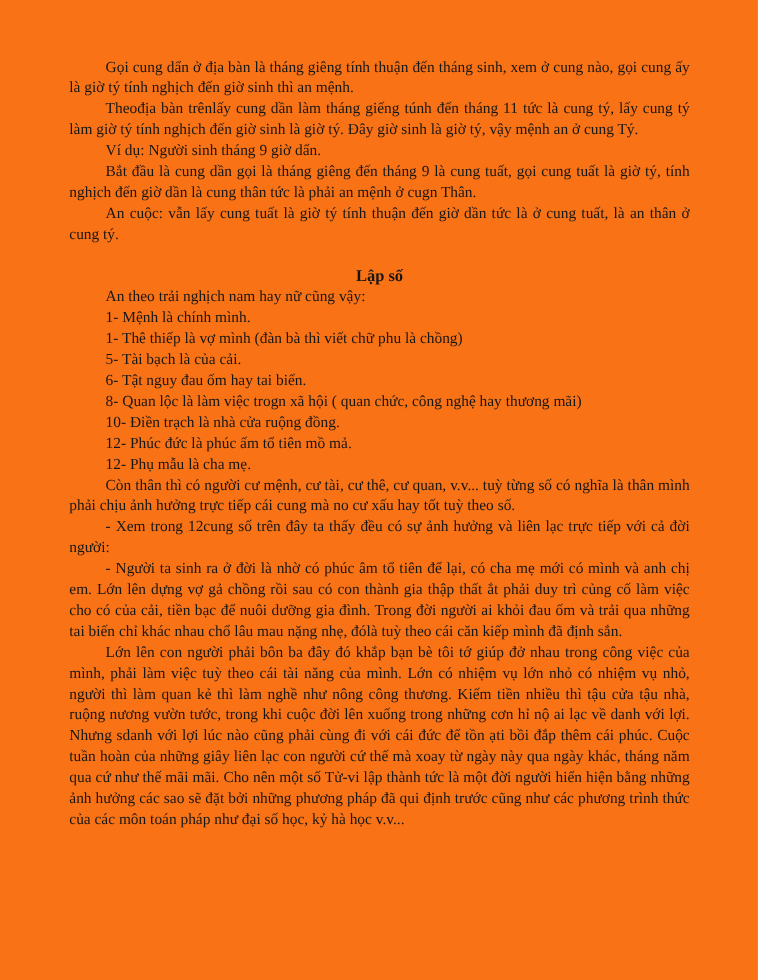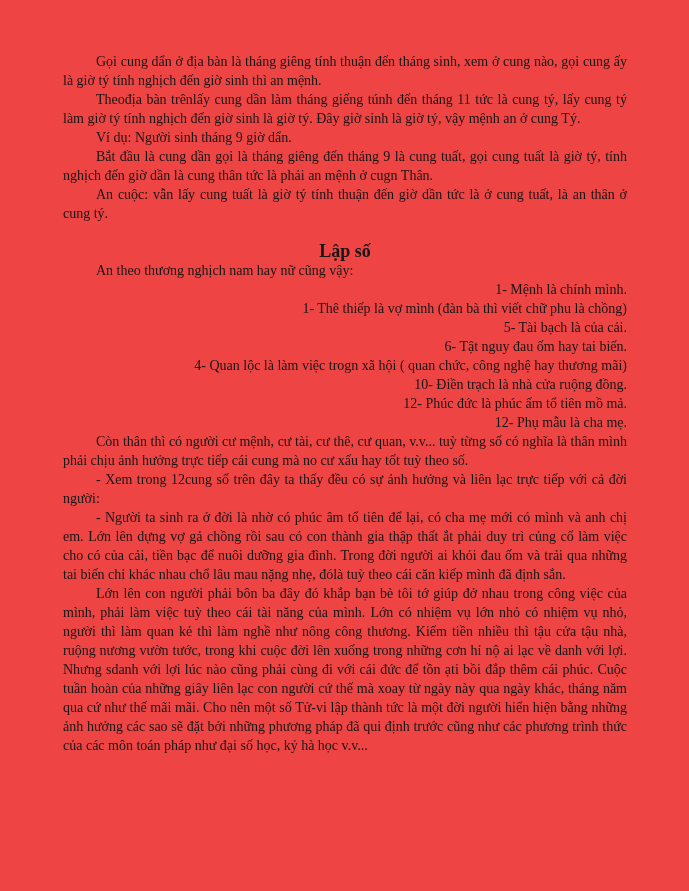--- a/index.html
+++ b/index.html
@@ -10,65 +10,65 @@
   body {
     width: 689px;
     height: 891px;
     overflow: hidden;
   }
   .page {
     box-sizing: border-box;
     width: 689px;
     height: 891px;
     padding: 52px 62px 0 63px;
-    background: #ef4444;
+    background: #f97316;
     color: #161616;
     font-family: "Liberation Serif", "DejaVu Serif", serif;
     font-size: 14px;
     line-height: 19px;
     text-align: justify;
   }
   .para {
     margin: 0;
     text-indent: 33px;
   }
   .list-line {
     margin: 0;
     text-indent: 33px;
-    text-align: right;
+    text-align: left;
   }
   .heading {
     margin: 19px 0 0 0;
     text-indent: 0;
     text-align: center;
-    font-size: 18px;
+    font-size: 15px;
     font-weight: bold;
     line-height: 19px;
   }
 </style>
 </head>
 <body>
 
 <div class="page">
 
   <p class="para">Gọi cung dẩn ở địa bàn là tháng giêng tính thuận đến tháng sinh, xem ở cung nào, gọi cung ấy là giờ tý tính nghịch đến giờ sinh thì an mệnh.</p>
   <p class="para">Theođịa bàn trênlấy cung dần làm tháng giếng túnh đến tháng 11 tức là cung tý, lấy cung tý làm giờ tý tính nghịch đến giờ sinh là giờ tý. Đây giờ sinh là giờ tý, vậy mệnh an ở cung Tý.</p>
   <p class="para">Ví dụ: Người sinh tháng 9 giờ dẩn.</p>
   <p class="para">Bắt đầu là cung dần gọi là tháng giêng đến tháng 9 là cung tuất, gọi cung tuất là giờ tý, tính nghịch đến giờ dần là cung thân tức là phải an mệnh ở cugn Thân.</p>
   <p class="para">An cuộc: vẫn lấy cung tuất là giờ tý tính thuận đến giờ dần tức là ở cung tuất, là an thân ở cung tý.</p>
 
   <h2 class="heading">Lập số</h2>
 
-  <p class="para">An theo thương nghịch nam hay nữ cũng vậy:</p>
+  <p class="para">An theo trải nghịch nam hay nữ cũng vậy:</p>
 
   <p class="list-line">1- Mệnh là chính mình.</p>
   <p class="list-line">1- Thê thiếp là vợ mình (đàn bà thì viết chữ phu là chồng)</p>
   <p class="list-line">5- Tài bạch là của cải.</p>
   <p class="list-line">6- Tật nguy đau ốm hay tai biến.</p>
-  <p class="list-line">4- Quan lộc là làm việc trogn xã hội ( quan chức, công nghệ hay thương mãi)</p>
+  <p class="list-line">8- Quan lộc là làm việc trogn xã hội ( quan chức, công nghệ hay thương mãi)</p>
   <p class="list-line">10- Điền trạch là nhà cửa ruộng đồng.</p>
   <p class="list-line">12- Phúc đức là phúc ấm tổ tiên mồ mả.</p>
   <p class="list-line">12- Phụ mẫu là cha mẹ.</p>
 
   <p class="para">Còn thân thì có người cư mệnh, cư tài, cư thê, cư quan, v.v...  tuỳ từng số có nghĩa là thân mình phải chịu ảnh hưởng trực tiếp cái cung mà no cư xấu hay tốt tuỳ theo số.</p>
   <p class="para">- Xem trong 12cung số trên đây ta thấy đều có sự ảnh hưởng và liên lạc trực tiếp với cả đời người:</p>
   <p class="para">- Người ta sinh ra ở đời là nhờ có phúc âm tổ tiên để lại, có cha mẹ mới có mình và anh chị em. Lớn lên dựng vợ gả chồng rồi sau có con thành gia thập thất ắt phải duy trì củng cố làm việc cho có của cải, tiền bạc để nuôi dưỡng gia đình. Trong đời người ai khỏi đau ốm và trải qua những tai biến chỉ khác nhau chổ lâu mau nặng nhẹ, đólà tuỳ theo cái căn kiếp mình đã định sắn.</p>
   <p class="para">Lớn lên con người phải bôn ba đây đó khắp bạn bè tôi tớ giúp đở nhau trong công việc của mình, phải làm việc tuỳ theo cái tài năng của mình. Lớn có nhiệm vụ lớn nhỏ có nhiệm vụ nhỏ, người thì làm quan kẻ thì làm nghề như nông công thương. Kiếm tiền nhiều thì tậu cửa tậu nhà, ruộng nương vườn tước, trong khi cuộc đời lên xuống trong những cơn hỉ nộ ai lạc về danh với lợi. Nhưng sdanh với lợi lúc nào cũng phải cùng đi với cái đức để tồn ạti bồi đắp thêm cái phúc. Cuộc tuần hoàn của những giây liên lạc con người cứ thế mà xoay từ ngày này qua ngày khác, tháng năm qua cứ như thế mãi mãi. Cho nên một số Tử-vi lập thành tức là một đời người hiển hiện bằng những ảnh hưởng các sao sẽ đặt bởi những phương pháp đã qui định trước cũng như các phương trình thức của các môn toán pháp như đại số học, kỷ hà học v.v...</p>
 
 </div>

